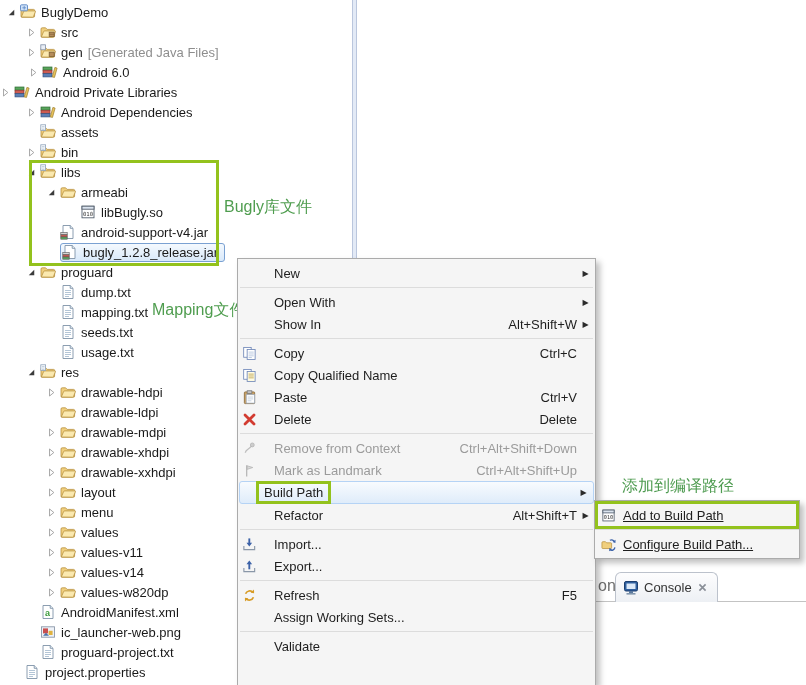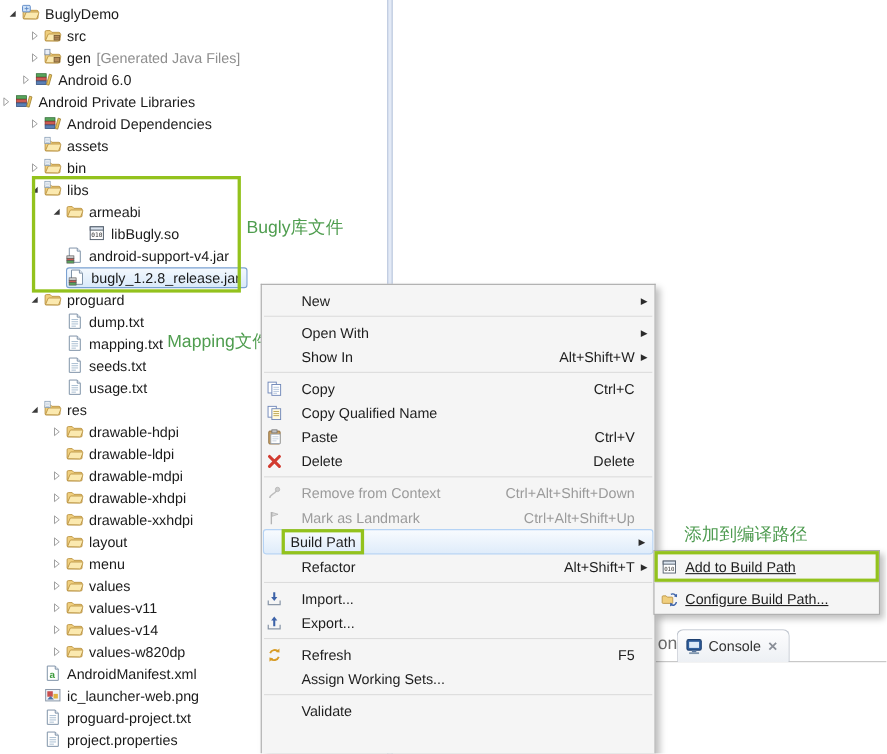--- a/index.html
+++ b/index.html
@@ -116,21 +116,21 @@
           <svg viewBox="0 0 16 16">
             <path d="M1 5 Q1 3.8 2.2 3.8 L5.6 3.8 L7.2 5.4 L13.6 5.4 Q14.6 5.4 14.6 6.4 L14.6 12.2 Q14.6 13.2 13.6 13.2 L2 13.2 Q1 13.2 1 12.2 Z" fill="#f0cf7e" stroke="#b8913f" stroke-width="0.8"></path>
             <path d="M1.3 13 L3.6 7.6 Q3.9 6.9 4.7 6.9 L14.8 6.9 Q15.8 6.9 15.4 7.8 L13.5 12.5 Q13.2 13.2 12.4 13.2 Z" fill="#fbe9af" stroke="#b8913f" stroke-width="0.8"></path>
             <rect x="9.2" y="8.2" width="5" height="4.2" fill="#b58c5a" stroke="#7a5c33" stroke-width="0.8"></rect>
             <rect x="0.8" y="0.8" width="4.6" height="5" fill="#e9eef6" stroke="#7d8ea6" stroke-width="0.8"></rect>
           </svg>
         </span>
         <span class="tlabel">gen</span>
         <span class="suffix">[Generated Java Files]</span>
       </div>
-      <div class="trow" style="padding-left: 18px;">
+      <div class="trow" style="padding-left: 28px;">
         <span class="arrow">
           <svg viewBox="0 0 14 14">
             <path d="M4.5 2.5 L10 7 L4.5 11.5 Z" fill="#fff" stroke="#9a9a9a" stroke-width="1.1"></path>
           </svg>
         </span>
         <span class="ticon">
           <svg viewBox="0 0 16 16">
             <rect x="1" y="3" width="9" height="3.1" fill="#58a55c" stroke="#2f6b33" stroke-width="0.7"></rect>
             <rect x="1" y="6.3" width="9" height="3.1" fill="#cc5b52" stroke="#8f342e" stroke-width="0.7"></rect>
             <rect x="1" y="9.6" width="9" height="3.3" fill="#5a7fb5" stroke="#33517e" stroke-width="0.7"></rect>
@@ -519,21 +519,21 @@
         <span class="arrow"></span>
         <span class="ticon">
           <svg viewBox="0 0 16 16">
             <path d="M3 1.5 L10.2 1.5 L13 4.3 L13 14.5 L3 14.5 Z" fill="#fff" stroke="#7f93a8" stroke-width="0.9"></path>
             <path d="M10.2 1.5 L10.2 4.3 L13 4.3" fill="#e8eef5" stroke="#7f93a8" stroke-width="0.9"></path>
             <path d="M5 6.5 L11 6.5 M5 8.5 L11 8.5 M5 10.5 L11 10.5 M5 12.5 L9 12.5" stroke="#9fb6cc" stroke-width="0.8"></path>
           </svg>
         </span>
         <span class="tlabel">proguard-project.txt</span>
       </div>
-      <div class="trow" style="padding-left: 26px;">
+      <div class="trow" style="padding-left: 10px;">
         <span class="arrow"></span>
         <span class="ticon">
           <svg viewBox="0 0 16 16">
             <path d="M3 1.5 L10.2 1.5 L13 4.3 L13 14.5 L3 14.5 Z" fill="#fff" stroke="#7f93a8" stroke-width="0.9"></path>
             <path d="M10.2 1.5 L10.2 4.3 L13 4.3" fill="#e8eef5" stroke="#7f93a8" stroke-width="0.9"></path>
             <path d="M5 6.5 L11 6.5 M5 8.5 L11 8.5 M5 10.5 L11 10.5 M5 12.5 L9 12.5" stroke="#9fb6cc" stroke-width="0.8"></path>
           </svg>
         </span>
         <span class="tlabel">project.properties</span>
       </div>

